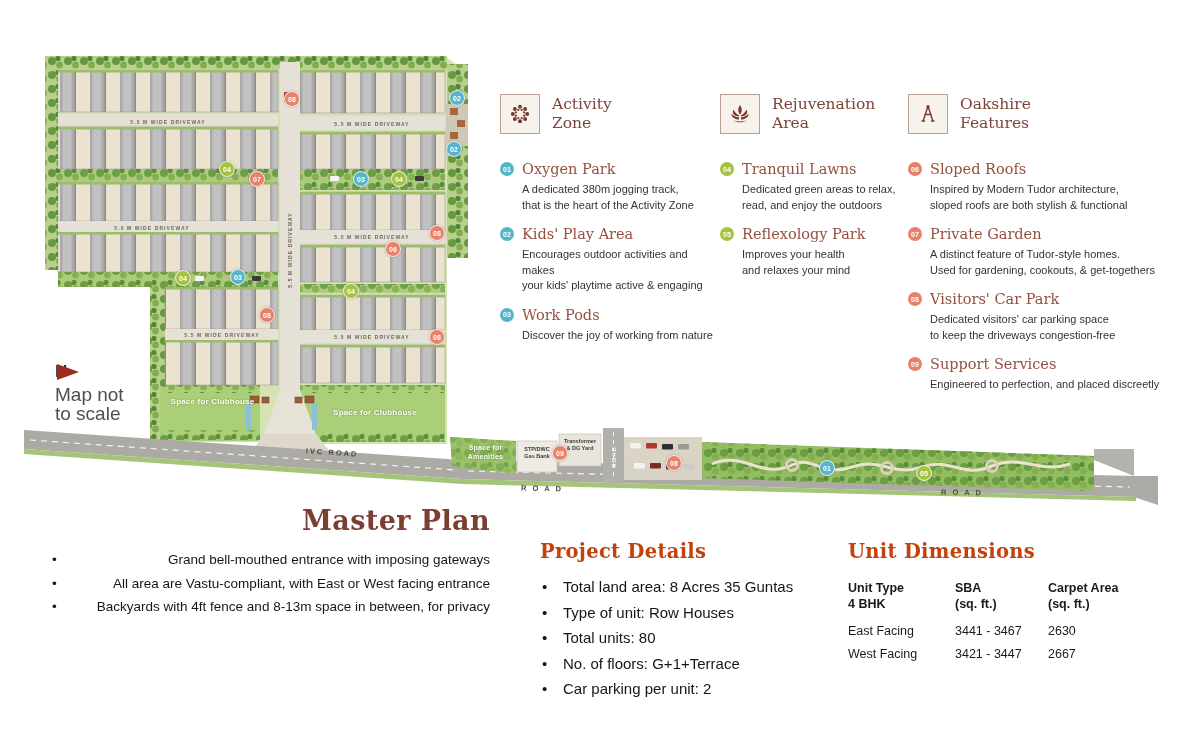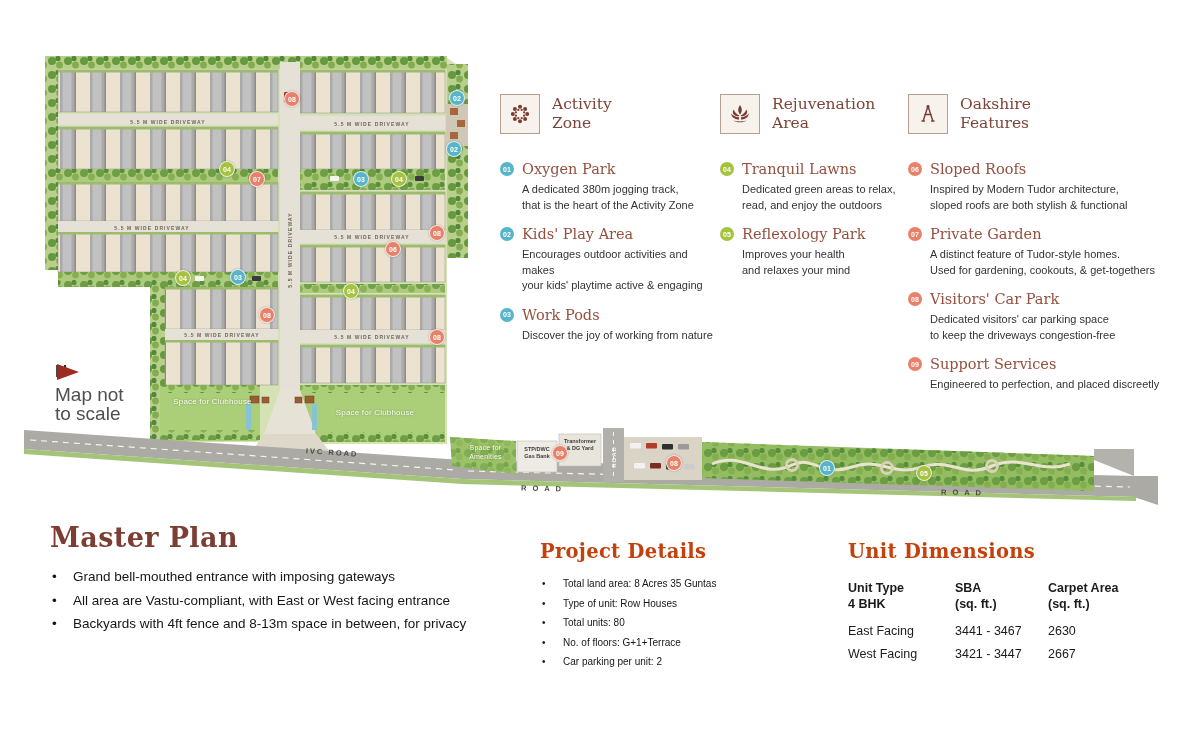--- a/index.html
+++ b/index.html
@@ -8,21 +8,21 @@
   .serif{font-family:"DejaVu Serif","Liberation Serif",serif;}
 
   
   .map-wrap{position:absolute;left:0;top:0;width:1199px;height:520px;}
   .map-wrap svg{position:absolute;left:0;top:0;}
   #badge-layer{position:absolute;left:0;top:0;width:1199px;height:520px;pointer-events:none;}
   .map-badge{position:absolute;width:14px;height:14px;border-radius:50%;color:#fff;
              font-size:7px;font-weight:700;display:flex;align-items:center;justify-content:center;
              border:1px solid rgba(255,255,255,.8);box-shadow:0 0 2px rgba(0,0,0,.3);letter-spacing:.2px;}
   .bc-teal{background:#58b5c9;} .bc-green{background:#a6c340;} .bc-salmon{background:#e8816a;}
-  .map-label-white{position:absolute;color:#fdfdf6;font-weight:400;font-size:8px;letter-spacing:.2px;
+  .map-label-white{position:absolute;color:#fdfdf6;font-weight:700;font-size:8px;letter-spacing:.2px;
              text-align:center;white-space:pre-line;text-shadow:0 0 2px rgba(70,100,35,.6);line-height:10px;}
   .map-label-tiny{position:absolute;font-size:5.5px;line-height:6.5px;color:#3a3a3a;font-weight:700;
              text-align:center;white-space:pre-line;}
   .north{position:absolute;left:55px;top:362px;}
   .north-row{display:flex;align-items:center;gap:4px;}
   .north-n{font-size:17px;font-weight:700;color:#2d2d2d;}
   .north-note{font-size:19px;color:#4f4f4f;line-height:19px;white-space:pre-line;margin-top:3px;}
 
   .dw{font-size:5px;font-weight:700;letter-spacing:1.1px;fill:#6e6659;}
   .rd{font-size:7.5px;font-weight:700;letter-spacing:2px;fill:#4e4a43;}
@@ -37,29 +37,29 @@
               line-height:19px;white-space:pre-line;padding-top:1px;}
   .lg-items{margin-top:27px;}
   .lg-item{margin-bottom:13px;}
   .lg-head{display:flex;gap:8px;align-items:center;}
   .lg-num{width:14px;height:14px;border-radius:50%;color:#fff;font-size:7px;font-weight:700;
           display:flex;align-items:center;justify-content:center;flex:0 0 auto;}
   .lg-title{font-family:"DejaVu Serif","Liberation Serif",serif;color:#95503f;font-size:14.5px;}
   .lg-desc{margin-left:22px;margin-top:5px;font-size:11px;color:#333;line-height:15.5px;white-space:pre-line;}
 
   
-  .mp{position:absolute;left:50px;top:522px;width:440px;}
+  .mp{position:absolute;left:50px;top:505px;width:440px;text-align:right;}
   .mp h1{margin:0;font-size:27px;font-weight:600;color:#7c3e33;letter-spacing:.4px;}
   .blist{list-style:none;margin:16px 0 0 0;padding:0;}
   .blist li{position:relative;padding-left:23px;font-size:13.5px;color:#161616;margin-bottom:8.5px;}
   .blist li::before{content:"•";position:absolute;left:2px;top:0;color:#161616;}
   .pd{position:absolute;left:540px;top:540px;width:300px;}
   .pd h2,.ud h2{margin:0;font-size:19.5px;font-weight:600;color:#c2410c;letter-spacing:.3px;}
   .pd .blist{margin-top:15px;}
-  .pd .blist li{font-size:10px;margin-bottom:8.5px;}
+  .pd .blist li{font-size:15px;margin-bottom:8.5px;}
   .ud{position:absolute;left:848px;top:540px;width:345px;}
   .ud-grid{display:grid;grid-template-columns:107px 93px auto;margin-top:17px;}
   .ud-h{font-size:12.5px;font-weight:600;color:#1b1b1b;line-height:16px;white-space:pre-line;margin-bottom:12px;}
   .ud-c{font-size:12.5px;color:#1b1b1b;margin-bottom:9px;}
 </style>
 </head>
 <body>
 
 <div class="page">
 

